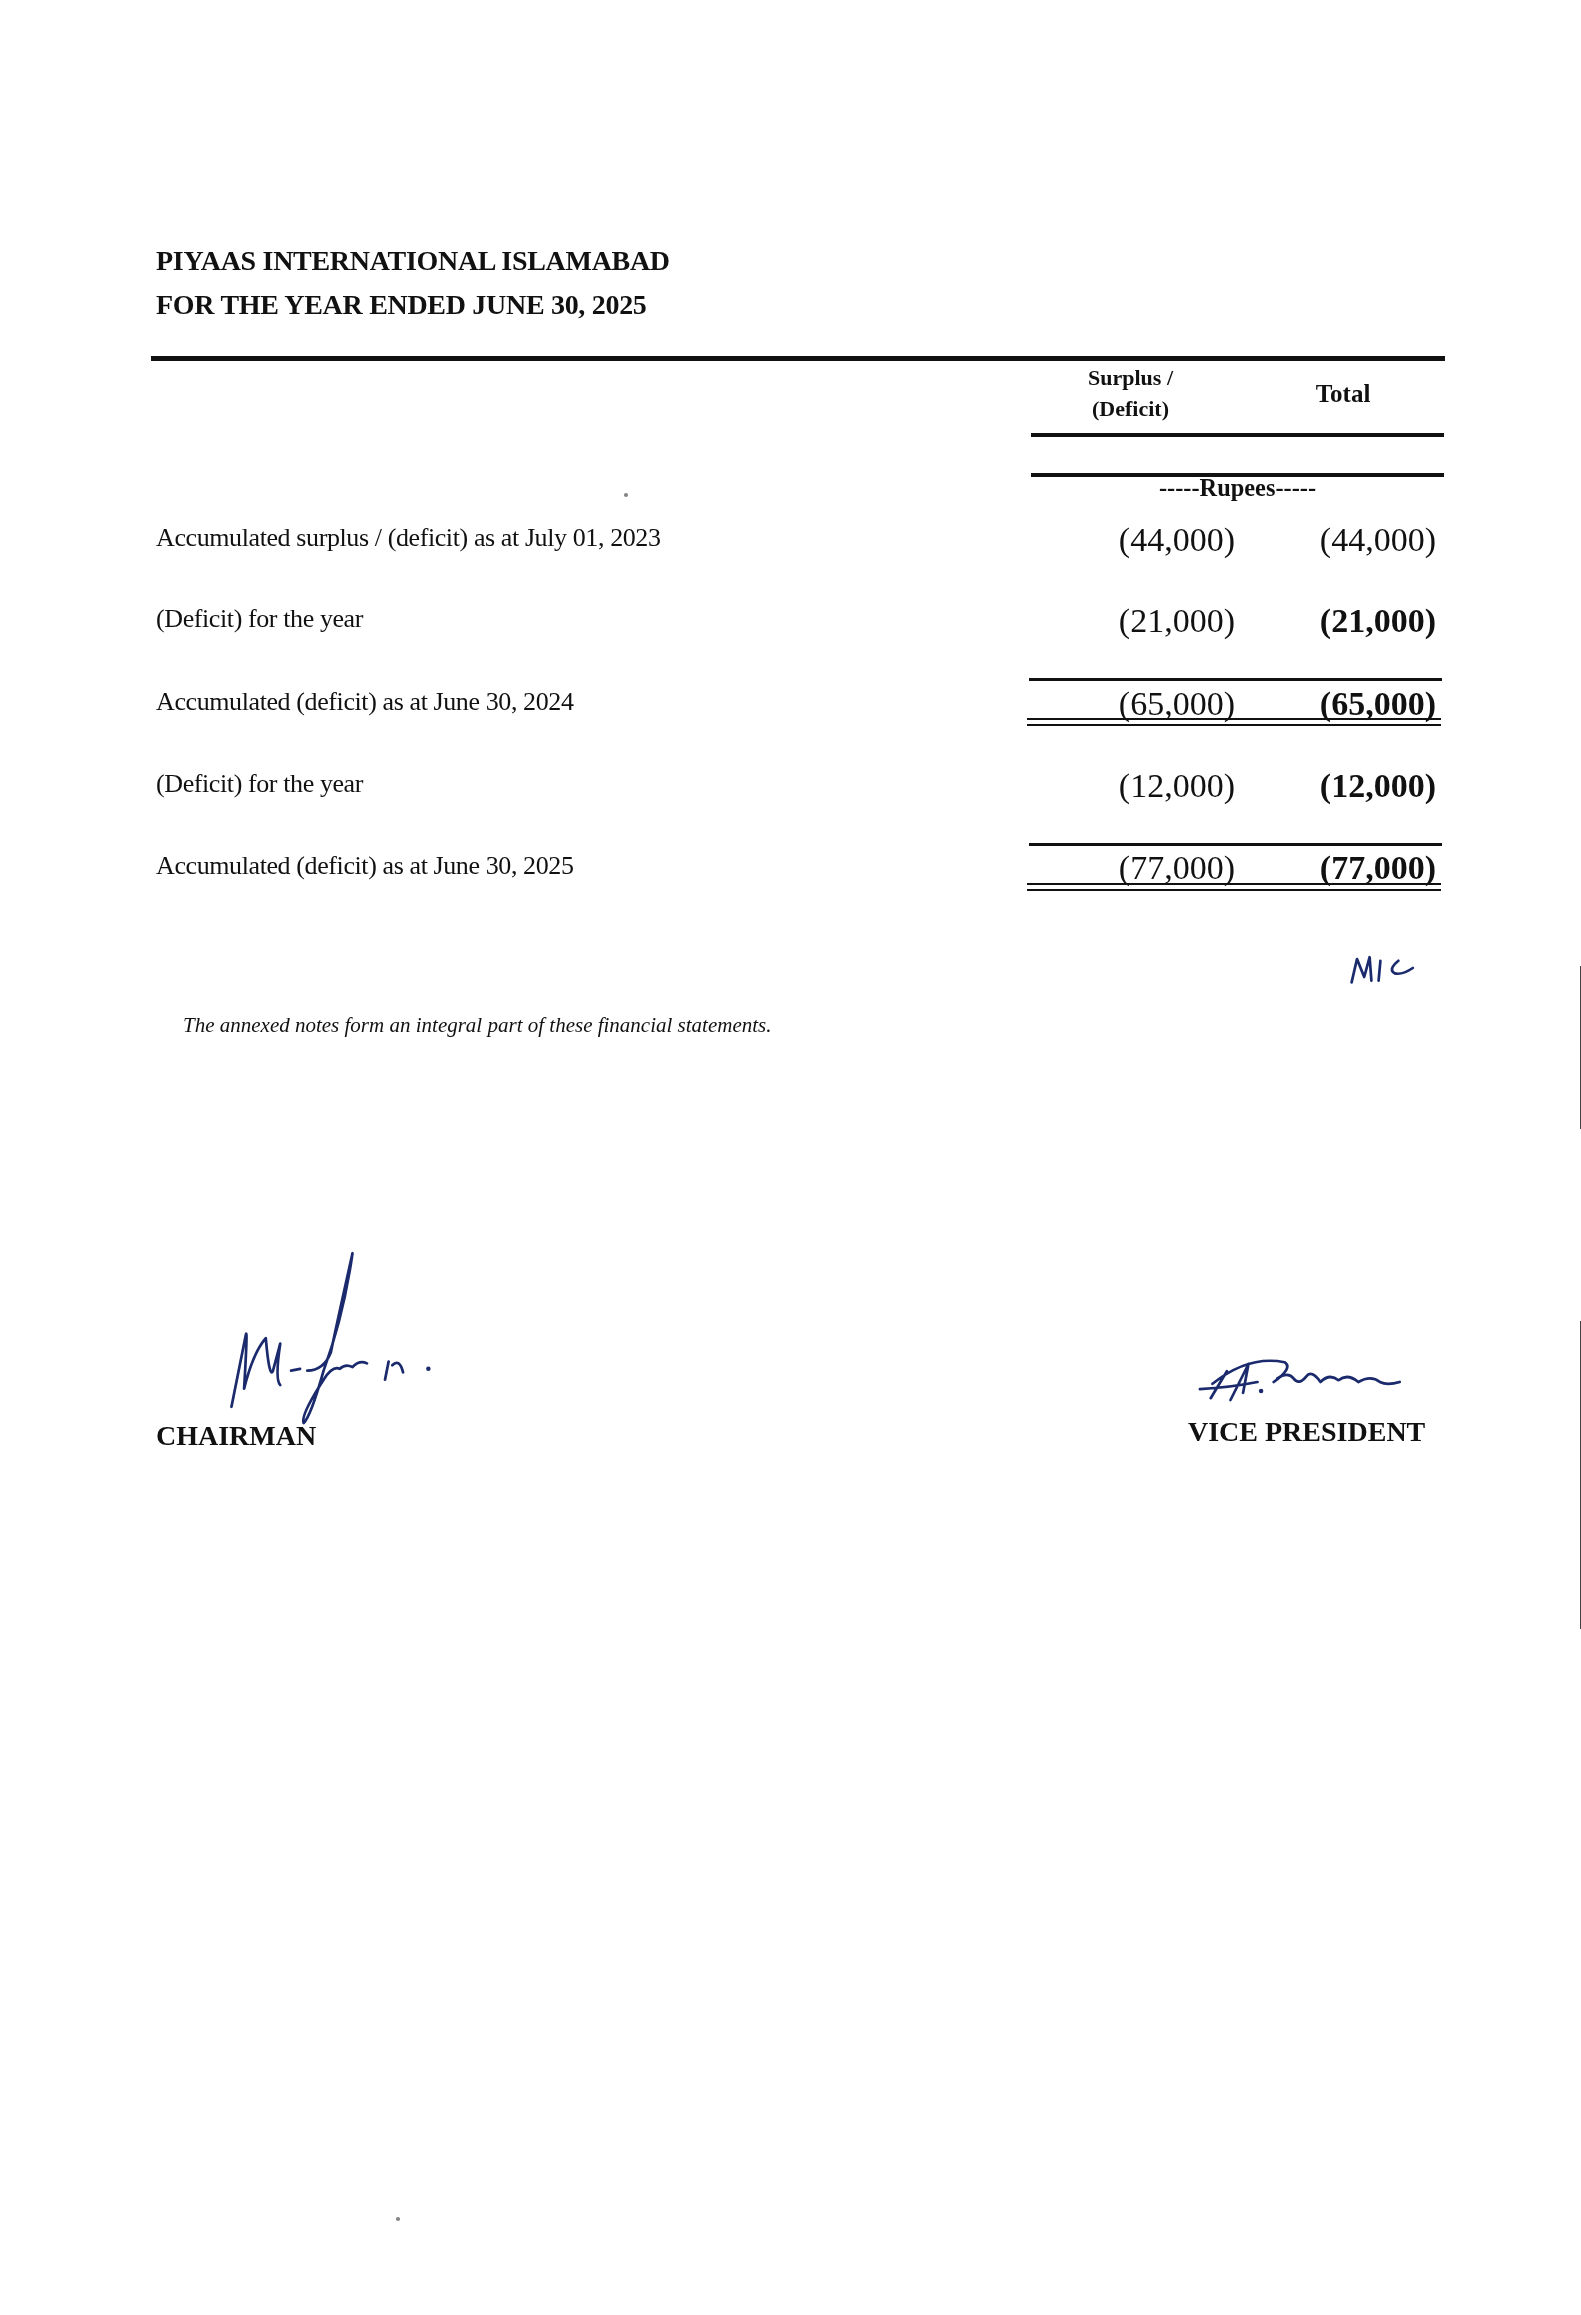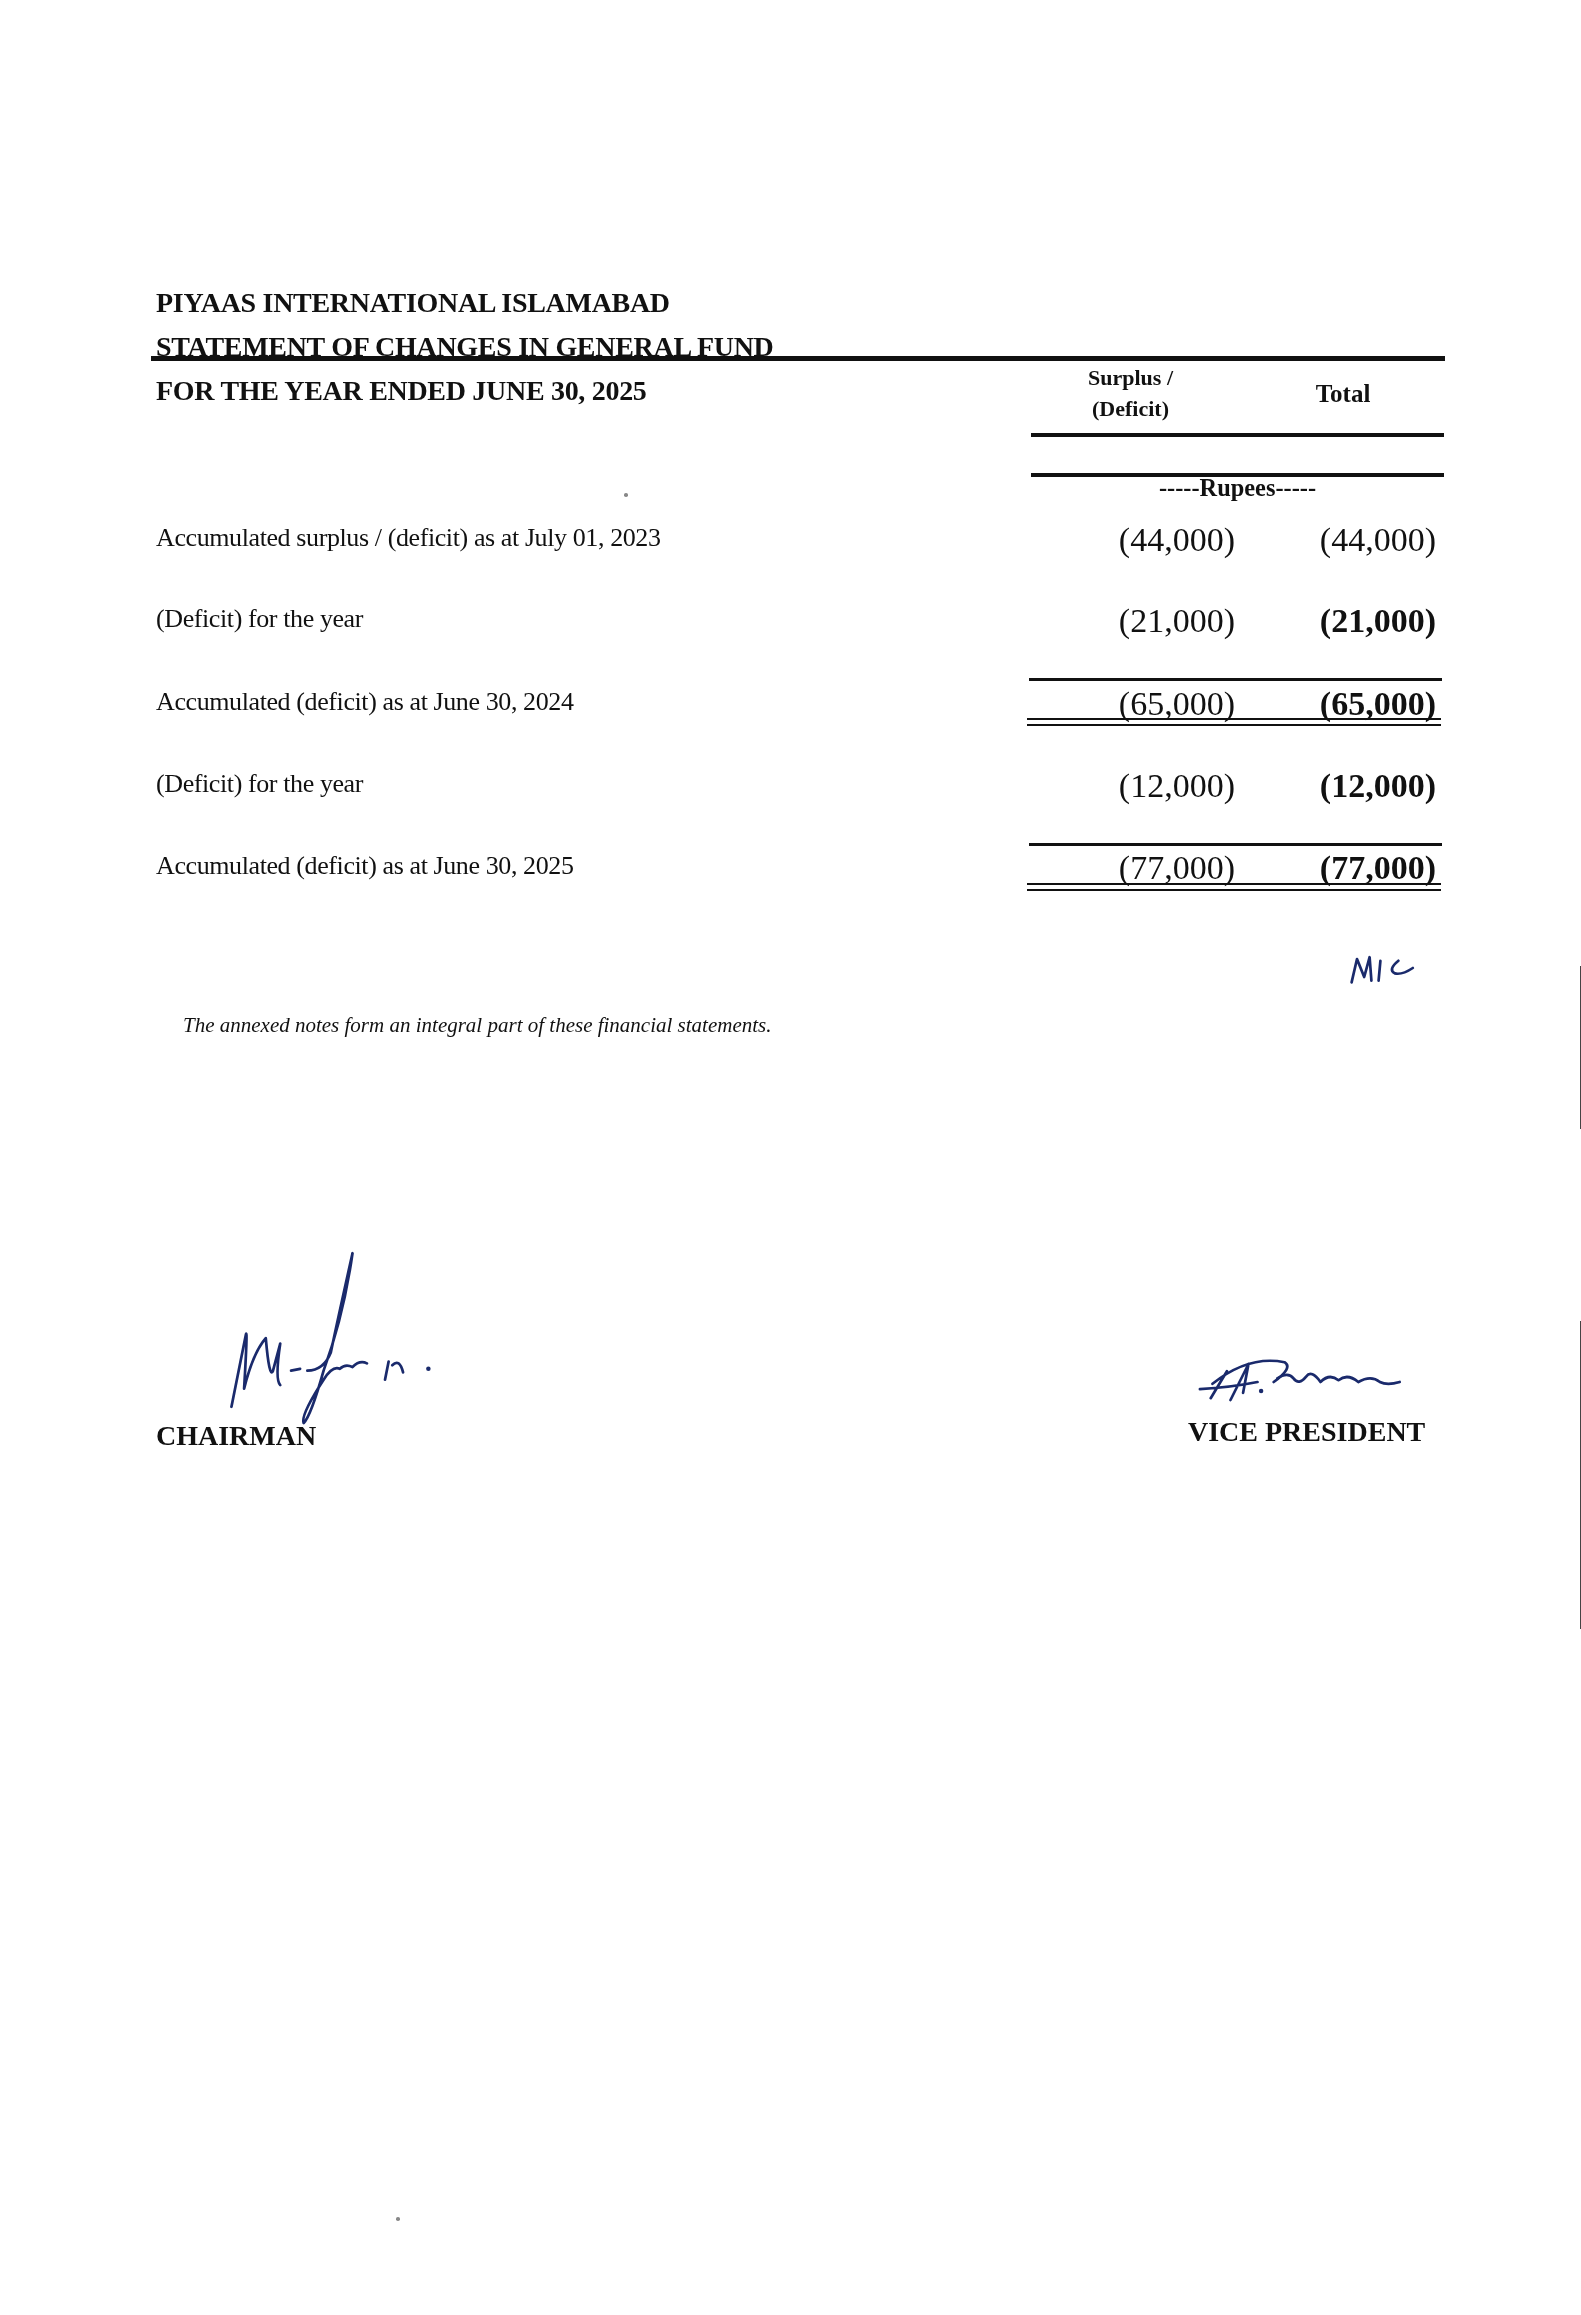--- a/index.html
+++ b/index.html
@@ -1,21 +1,21 @@
 <!DOCTYPE html>
 <html style="font-size:14.5px"><head>
 <meta charset="utf-8">
 <style>
   html, body { margin: 0; padding: 0; }
   body {
     width: 1581px; height: 2316px; background: #ffffff; position: relative; overflow: hidden;
     font-family: "Liberation Serif", "DejaVu Serif", serif; color: #111;
   }
   .edge-line { position: absolute; left: 1580px; width: 1.8px; background: #444; }
-  .title-block { position: absolute; left: 156px; top: 239px; margin-top: 42px; }
+  .title-block { position: absolute; left: 156px; top: 239px; }
   .title-line { font-weight: bold; font-size: 28px; line-height: 44px; letter-spacing: -0.3px; white-space: nowrap; }
   .rule-top { position: absolute; left: 151px; top: 356px; width: 1294px; height: 4.5px; background: #111; }
   .hdr-col1 { position: absolute; left: 1031px; top: 362px; width: 199px; text-align: center; font-weight: bold; font-size: 22px; line-height: 31px; }
   .hdr-col2 { position: absolute; left: 1257px; top: 380px; width: 172px; text-align: center; font-weight: bold; font-size: 25px; }
   .rule-hdr { position: absolute; left: 1031px; width: 413px; height: 3.6px; background: #111; }
   .rupees { position: absolute; left: 1031px; top: 438px; width: 413px; text-align: center; font-weight: bold; font-size: 24.4px; margin-top: 36px; }
   .stray-dot { position: absolute; width: 3.6px; height: 3.6px; background: #888; border-radius: 50%; }
   .row-label { position: absolute; left: 156px; font-size: 26px; white-space: nowrap; letter-spacing: -0.4px; }
   .val { position: absolute; font-size: 34px; text-align: left; white-space: nowrap; }
   .val.c1 { right: 346px; }
@@ -29,21 +29,20 @@
   .sig-label { position: absolute; font-weight: bold; font-size: 28px; white-space: nowrap; }
 </style>
 </head>
 <body>
 
 <div class="edge-line" style="top:966px;height:163px;"></div>
 <div class="edge-line" style="top:1321px;height:308px;"></div>
 
 <div class="title-block">
   <div class="title-line">PIYAAS INTERNATIONAL ISLAMABAD</div>
-  <div class="title-line">STATEMENT OF CHANGES IN GENERAL FUND</div>
   <div class="title-line">FOR THE YEAR ENDED JUNE 30, 2025</div>
 </div>
 <div class="rule-top"></div>
 
 <div class="hdr-col1">
   <div>Surplus /</div>
   <div>(Deficit)</div>
 </div>
 <div class="hdr-col2">Total</div>
 <div class="rule-hdr" style="top:433px;"></div>

